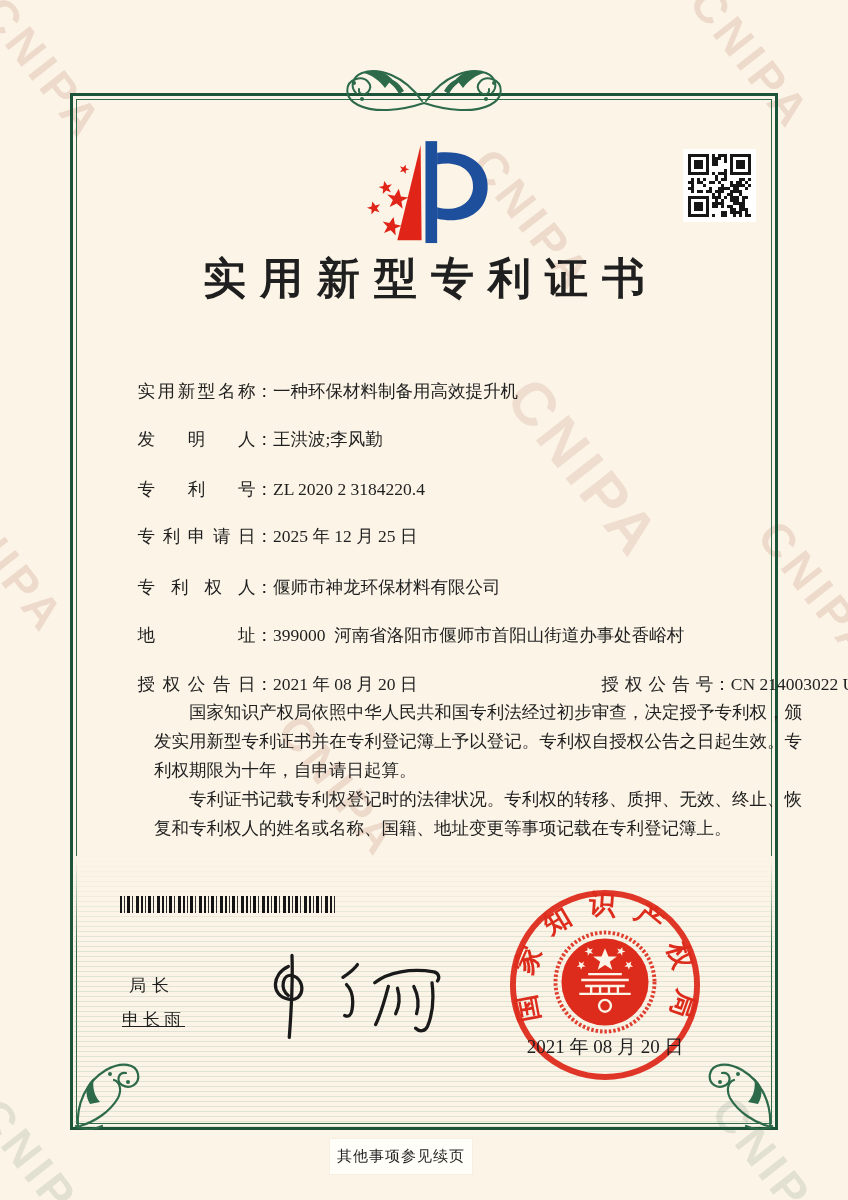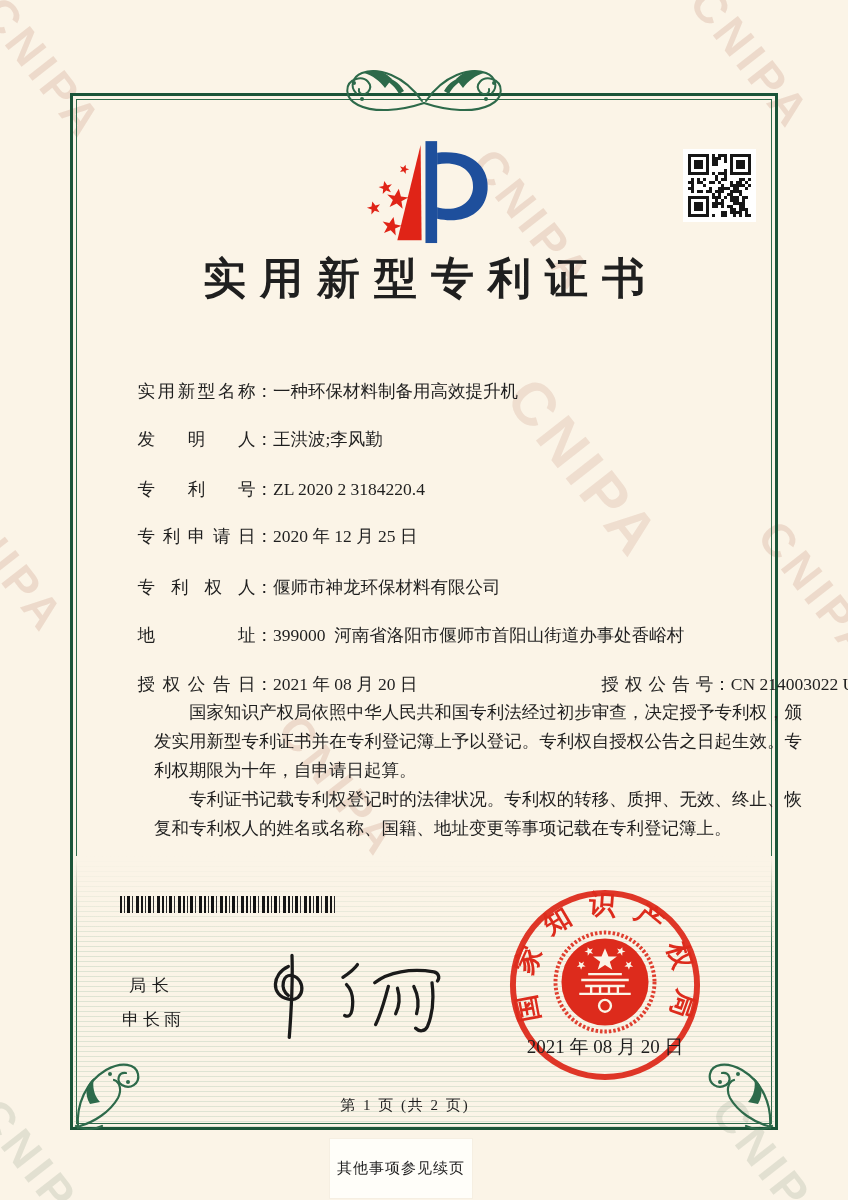--- a/index.html
+++ b/index.html
@@ -77,36 +77,36 @@
     position:absolute;left:120px;top:896px;width:216px;height:17px;
     background:repeating-linear-gradient(90deg,
       #151515 0 2px, transparent 2px 4px,
       #2a2a2a 4px 5px, transparent 5px 7px,
       #101010 7px 10px, transparent 10px 12px,
       #333 12px 13px, transparent 13px 16px,
       #151515 16px 19px, transparent 19px 21px);
   }
   
   .director-title{position:absolute;left:129px;top:974px;font-size:17px;letter-spacing:6px;}
-  .director-name{position:absolute;left:122px;top:1008px;font-size:17px;letter-spacing:4px;}
+  .director-name{position:absolute;left:122px;top:1008px;font-size:17px;letter-spacing:4px;text-decoration:underline;}
   .signature{position:absolute;left:252px;top:948px;}
   
   .seal{position:absolute;left:506px;top:886px;}
   .seal-date{
     position:absolute;left:520px;top:1034px;width:170px;
     font-size:19px;text-align:center;white-space:pre;z-index:5;
   }
   
   .page-info{
     position:absolute;left:0;top:1096px;width:810px;
     text-align:center;font-size:15px;letter-spacing:2px;
   }
   .cont-note{
     position:absolute;left:330px;top:1139px;
-    background:#fffef9;padding:20px 7px;
+    background:#fffef9;padding:8px 7px;
     font-size:15px;letter-spacing:1px;box-shadow:0 0 0 1px rgba(0,0,0,0.02);
   }
   
   .qr-wrap{position:absolute;left:683px;top:149px;background:#fff;padding:5px;}
   .qr{display:grid;grid-template-columns:repeat(21,3px);grid-auto-rows:3px;}
   .qr div{width:3px;height:3px;}
   .qr div.on{background:#161616;}
   
   .logo{position:absolute;left:342px;top:136px;}
 </style>
@@ -629,21 +629,21 @@
   <div class="field-row" style="top:358px">
     <span class="jlabel"><span>实</span><span>用</span><span>新</span><span>型</span><span>名</span><span>称</span></span><span class="colon">：</span><span class="fvalue">一种环保材料制备用高效提升机</span>
   </div>
   <div class="field-row" style="top:406px">
     <span class="jlabel"><span>发</span><span>明</span><span>人</span></span><span class="colon">：</span><span class="fvalue">王洪波;李风勤</span>
   </div>
   <div class="field-row" style="top:456px">
     <span class="jlabel"><span>专</span><span>利</span><span>号</span></span><span class="colon">：</span><span class="fvalue">ZL 2020 2 3184220.4</span>
   </div>
   <div class="field-row" style="top:503px">
-    <span class="jlabel"><span>专</span><span>利</span><span>申</span><span>请</span><span>日</span></span><span class="colon">：</span><span class="fvalue">2020 年 12 月 25 日</span>
+    <span class="jlabel"><span>专</span><span>利</span><span>申</span><span>请</span><span>日</span></span><span class="colon">：</span><span class="fvalue">2025 年 12 月 25 日</span>
   </div>
   <div class="field-row" style="top:554px">
     <span class="jlabel"><span>专</span><span>利</span><span>权</span><span>人</span></span><span class="colon">：</span><span class="fvalue">偃师市神龙环保材料有限公司</span>
   </div>
   <div class="field-row" style="top:602px">
     <span class="jlabel"><span>地</span><span>址</span></span><span class="colon">：</span><span class="fvalue">399000  河南省洛阳市偃师市首阳山街道办事处香峪村</span>
   </div>
   <div class="field-row" style="top:651px;width:660px">
     <span class="jlabel"><span>授</span><span>权</span><span>公</span><span>告</span><span>日</span></span><span class="colon">：</span><span class="fvalue">2021 年 08 月 20 日</span>
     <span class="grant-col">
@@ -695,16 +695,15 @@
         <path d="M-20,4 h40"></path>
         <path d="M-26,12 h52"></path>
         <path d="M-14,4 v8 M-5,4 v8 M4,4 v8 M13,4 v8"></path>
         <circle cy="24" r="6"></circle>
       </g>
     </g>
   </svg>
 
   <div class="seal-date">2021 年 08 月 20 日</div>
 
-  <div class="page-info">第 1 页 (共 2 页)</div>
   <div class="cont-note">其他事项参见续页</div>
 
 </div>
 
 </body></html>

